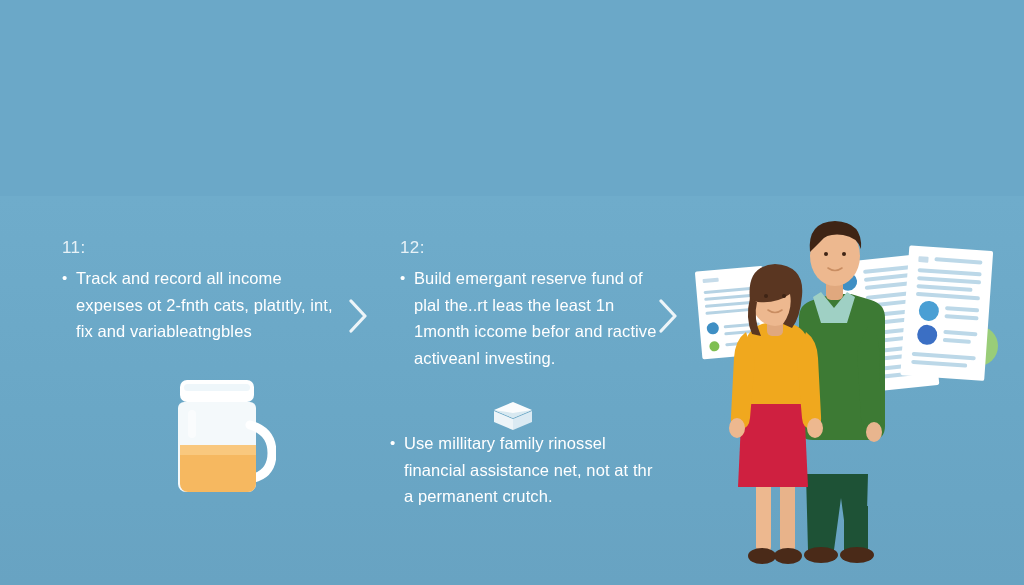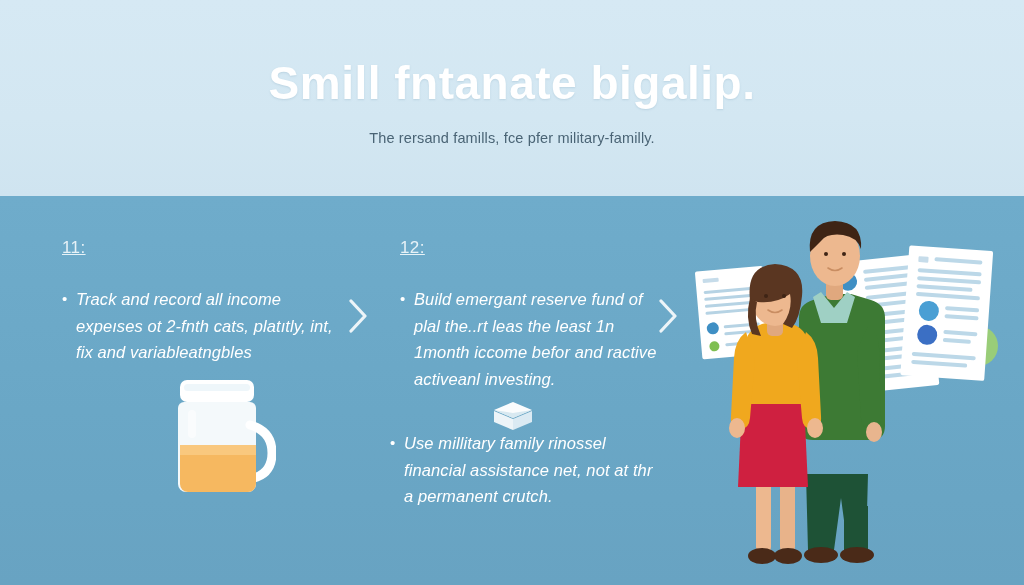--- a/index.html
+++ b/index.html
@@ -67,44 +67,42 @@
   .column {
     position: absolute;
     color: #ffffff;
   }
   .col-one { left: 62px; top: 42px; width: 272px; }
   .col-two { left: 400px; top: 42px; width: 272px; }
 
   .step-number {
     font-size: 17px;
     color: #eef6fa;
-    margin-bottom: 28px;
+    margin-bottom: 7px;
     letter-spacing: 0.4px;
     opacity: 0.95;
-    text-decoration: underline;
   }
   .bullet-item {
     display: flex;
     align-items: flex-start;
     font-size: 16.5px;
     line-height: 1.62;
     color: #ffffff;
     letter-spacing: 0.1px;
   }
   .bullet-dot {
     flex: 0 0 auto;
     width: 14px;
     margin-top: 1px;
     font-size: 15px;
     line-height: 1.62;
     color: #ffffff;
   }
   .bullet-text {
     flex: 1 1 auto;
-    font-style: italic;
   }
 
   
   .chevron {
     position: absolute;
     width: 26px;
     height: 40px;
     opacity: 0.92;
   }
   .chev-one { left: 345px; top: 296px; }
@@ -135,24 +133,20 @@
     top: 206px;
     width: 348px;
     height: 379px;
   }
 </style>
 </head>
 <body>
 
 <div class="infographic">
 
-  <div class="header-band">
-    <div class="header-title">Smill fntanate bigalip.</div>
-    <div class="header-subtitle">The rersand famills, fce pfer military-familly.</div>
-  </div>
 
   <div class="body-band">
 
     <div class="column col-one">
       <div class="step-number">11:</div>
       <div class="bullet-item">
         <span class="bullet-dot">•</span>
         <span class="bullet-text">Track and record all income expeıses ot 2-fnth cats, platıtly, int, fix and variableatngbles</span>
       </div>
     </div>

